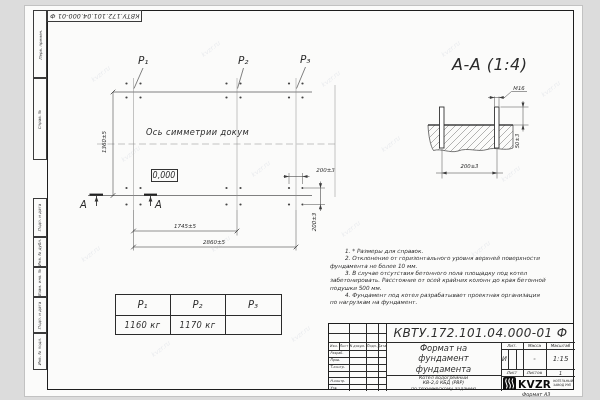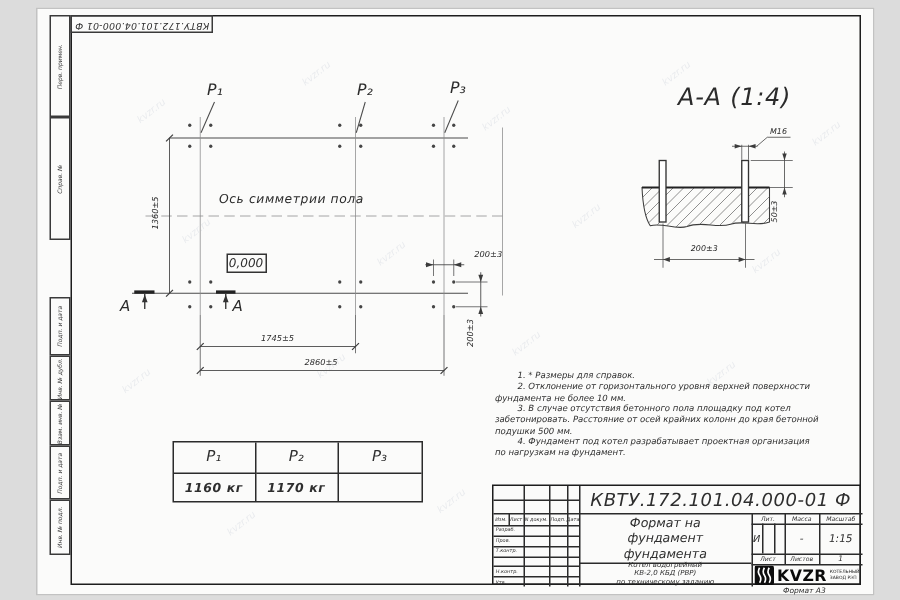--- a/index.html
+++ b/index.html
@@ -18,21 +18,21 @@
   .wm{position:absolute;font-size:6.5px;color:rgba(115,135,165,0.13);transform:rotate(-38deg);white-space:nowrap;font-style:italic;}
   .levelbox{position:absolute;left:150.5px;top:168.5px;width:27px;height:13px;border:0.8px solid #333;box-sizing:border-box;display:flex;align-items:center;justify-content:center;}
   .levelbox span{font-size:8px;font-style:italic;}
   
   #notes{position:absolute;left:330px;top:248px;width:245px;font-size:5.7px;line-height:7.35px;font-style:italic;color:#2d2d2d;}
   #notes .ni{padding-left:15px;}
   
   #ptable{position:absolute;left:114.5px;top:293.5px;width:167px;height:41px;border:1px solid #2b2b2b;box-sizing:border-box;display:grid;grid-template-columns:1fr 1fr 1fr;grid-template-rows:21px 1fr;}
   #ptable div{border-right:1px solid #2b2b2b;border-bottom:1px solid #2b2b2b;display:flex;align-items:center;justify-content:center;font-style:italic;}
   #ptable div:nth-child(3n){border-right:none;}
-  #ptable div:nth-child(n+4){border-bottom:none;font-weight:bold;}
+  #ptable div:nth-child(n+4){border-bottom:none;}
   .phead{font-size:10px;}
   .pval{font-size:8.3px;letter-spacing:.4px;}
   
   #tb{position:absolute;left:328px;top:323px;width:246px;height:67px;border:1.3px solid #1d1d1d;box-sizing:border-box;}
   .vl{position:absolute;width:1px;background:#2b2b2b;}
   .hl{position:absolute;height:1px;background:#2b2b2b;}
   .cell{position:absolute;display:flex;align-items:center;justify-content:center;font-style:italic;box-sizing:border-box;}
   .cell.lft{justify-content:flex-start;padding-left:1.5px;}
   .docnum{font-size:12px;letter-spacing:.4px;}
   .tbtitle{flex-direction:column;font-size:8.4px;line-height:10.5px;}
@@ -225,21 +225,21 @@
       <polygon points="523,107 521.5,102.4 524.5,102.4"></polygon>
       <polygon points="523,125 521.5,129.6 524.5,129.6"></polygon>
       <polygon points="442,173 446.6,171.4 446.6,174.6"></polygon>
       <polygon points="497,173 492.4,171.4 492.4,174.6"></polygon>
     </g>
   </svg>
 
   <span class="dt" style="left:138px;top:54px;font-size:10.5px">P₁</span>
   <span class="dt" style="left:238px;top:54px;font-size:10.5px">P₂</span>
   <span class="dt" style="left:300px;top:53px;font-size:10.5px">P₃</span>
-  <span class="dt" style="left:146px;top:127px;font-size:8.2px;letter-spacing:.4px">Ось симметрии пола</span>
+  <span class="dt" style="left:146px;top:127px;font-size:8.2px;letter-spacing:.4px">Ось симметрии докум</span>
   <div class="levelbox">
     <span>0,000</span>
     </div>
   <span class="dt" style="left:80px;top:199px;font-size:10px">А</span>
   <span class="dt" style="left:155px;top:199px;font-size:10px">А</span>
   <span class="dt rot" style="left:104px;top:142px;font-size:5.5px">1360±5</span>
   <span class="dt ctr" style="left:185px;top:225.5px;font-size:5.5px">1745±5</span>
   <span class="dt ctr" style="left:214px;top:241.5px;font-size:5.5px">2860±5</span>
   <span class="dt ctr" style="left:325.5px;top:169.5px;font-size:5.5px">200±3</span>
   <span class="dt rot" style="left:313.5px;top:222px;font-size:5.5px">200±3</span>

